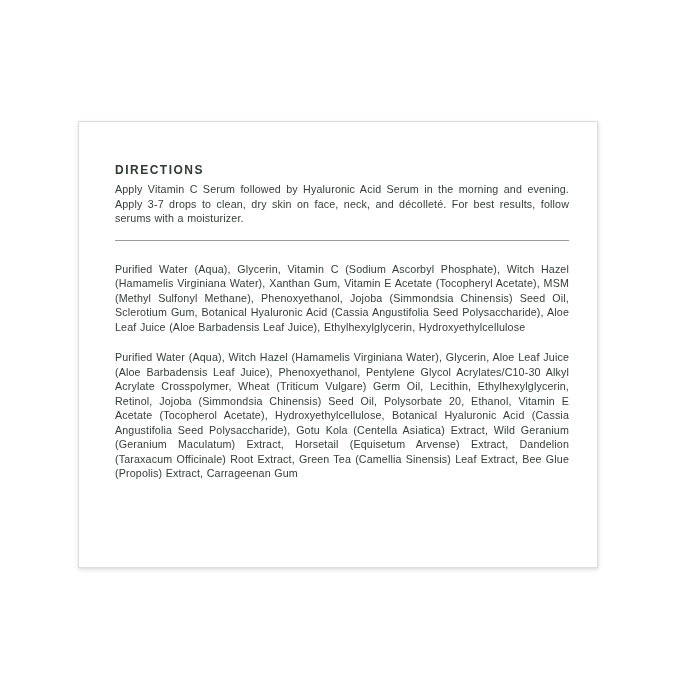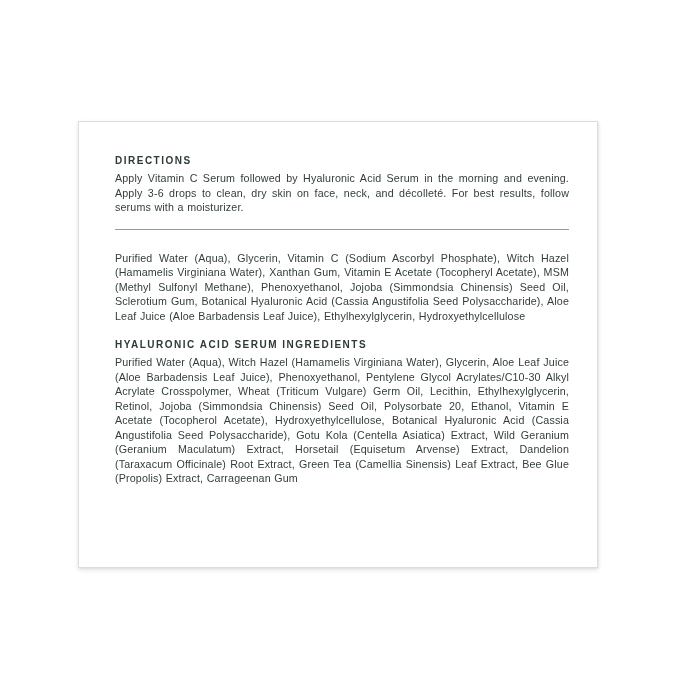--- a/index.html
+++ b/index.html
@@ -21,22 +21,22 @@
     width: 520px;
     height: 447px;
     box-sizing: border-box;
     background: #ffffff;
     border: 1px solid #dddddd;
     box-shadow: 0 2px 5px rgba(0,0,0,0.10), 1px 1px 2px rgba(0,0,0,0.06);
     padding: 33px 28px 10px 36px;
     overflow: hidden;
   }
   .section-heading {
-    margin: 0 0 5px 0;
-    font-size: 10px;
+    margin: 8px 0 5px 0;
+    font-size: 12px;
     font-weight: bold;
     letter-spacing: 1.5px;
     color: #2e3a33;
   }
   .body-text {
     margin: 0;
     font-size: 10.7px;
     line-height: 14.5px;
     letter-spacing: 0.15px;
     word-spacing: 0.4px;
@@ -55,27 +55,26 @@
   .ingredients-section-vitc .body-text { margin-bottom: 0; }
   .ingredients-section-ha { margin-top: 16px; }
 </style>
 </head>
 <body>
 
 <div class="label-card">
 
   <section class="directions-section">
     <h2 class="section-heading">DIRECTIONS</h2>
-    <p class="body-text directions-paragraph">Apply Vitamin C Serum followed by Hyaluronic Acid Serum in the morning and evening. Apply 3-6 drops to clean, dry skin on face, neck, and décolleté. For best results, follow serums with a moisturizer.</p>
+    <p class="body-text directions-paragraph">Apply Vitamin C Serum followed by Hyaluronic Acid Serum in the morning and evening. Apply 3-7 drops to clean, dry skin on face, neck, and décolleté. For best results, follow serums with a moisturizer.</p>
   </section>
 
   <hr class="rule-divider">
 
   <section class="ingredients-section-vitc">
     <p class="body-text">Purified Water (Aqua), Glycerin, Vitamin C (Sodium Ascorbyl Phosphate), Witch Hazel (Hamamelis Virginiana Water), Xanthan Gum, Vitamin E Acetate (Tocopheryl Acetate), MSM (Methyl Sulfonyl Methane), Phenoxyethanol, Jojoba (Simmondsia Chinensis) Seed Oil, Sclerotium Gum, Botanical Hyaluronic Acid (Cassia Angustifolia Seed Polysaccharide), Aloe Leaf Juice (Aloe Barbadensis Leaf Juice), Ethylhexylglycerin, Hydroxyethylcellulose</p>
   </section>
 
   <section class="ingredients-section-ha">
-    <h2 class="section-heading">HYALURONIC ACID SERUM INGREDIENTS</h2>
     <p class="body-text">Purified Water (Aqua), Witch Hazel (Hamamelis Virginiana Water), Glycerin, Aloe Leaf Juice (Aloe Barbadensis Leaf Juice), Phenoxyethanol, Pentylene Glycol Acrylates/C10-30 Alkyl Acrylate Crosspolymer, Wheat (Triticum Vulgare) Germ Oil, Lecithin, Ethylhexylglycerin, Retinol, Jojoba (Simmondsia Chinensis) Seed Oil, Polysorbate 20, Ethanol, Vitamin E Acetate (Tocopherol Acetate), Hydroxyethylcellulose, Botanical Hyaluronic Acid (Cassia Angustifolia Seed Polysaccharide), Gotu Kola (Centella Asiatica) Extract, Wild Geranium (Geranium Maculatum) Extract, Horsetail (Equisetum Arvense) Extract, Dandelion (Taraxacum Officinale) Root Extract, Green Tea (Camellia Sinensis) Leaf Extract, Bee Glue (Propolis) Extract, Carrageenan Gum</p>
   </section>
 
 </div>
 
 </body></html>

